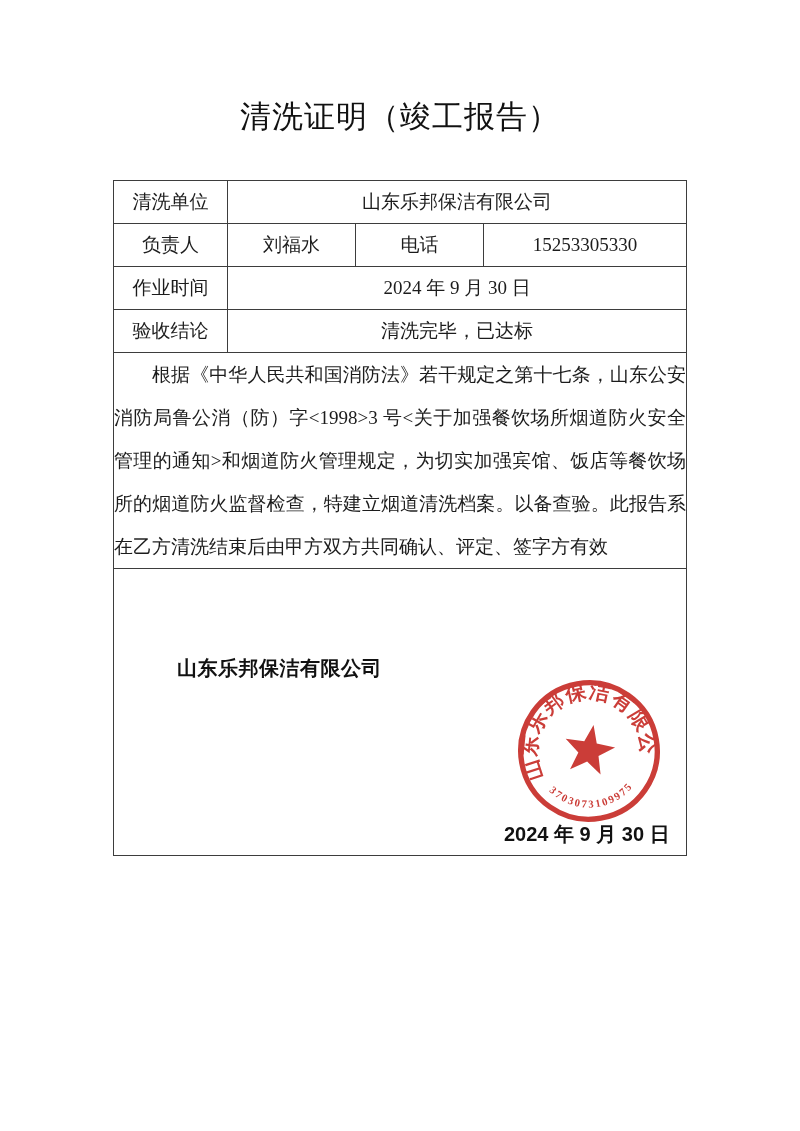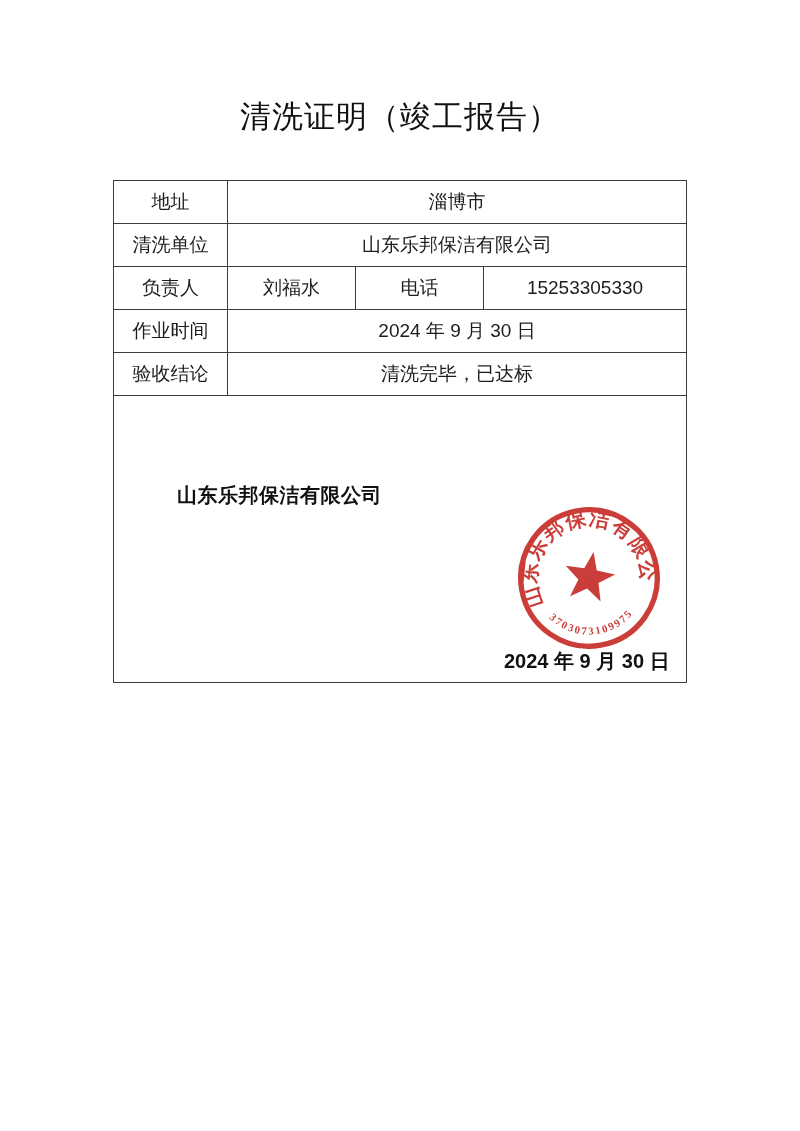--- a/index.html
+++ b/index.html
@@ -31,21 +31,21 @@
   table.report td {
     border:1.5px solid #3d3d3d;
     text-align:center;
     vertical-align:middle;
     font-size:19px;
     padding:0;
     overflow:hidden;
   }
   tr.data-row { height:43px; }
   td.num {
-    font-family:Liberation Sans, sans-serif;
+    font-family:Liberation Serif, serif;
     font-size:20px;
   }
   td.notice-cell {
     height:212px;
     text-align:left;
     padding:3px 11px 0 11px;
   }
   .notice-text {
     text-indent:2em;
     line-height:43px;
@@ -86,40 +86,41 @@
 
   <table class="report">
     <colgroup>
       <col style="width:114px">
         <col style="width:128px">
         <col style="width:128px">
         <col style="width:203px">
     </colgroup>
     <tbody>
       <tr class="data-row">
-        <td>地址</td>
-        <td colspan="3">淄博市</td>
-      </tr>
-      <tr class="data-row">
         <td>清洗单位</td>
         <td colspan="3">山东乐邦保洁有限公司</td>
       </tr>
       <tr class="data-row">
         <td>负责人</td>
         <td>刘福水</td>
         <td>电话</td>
         <td class="num">15253305330</td>
       </tr>
       <tr class="data-row">
         <td>作业时间</td>
         <td colspan="3" class="num">2024 年 9 月 30 日</td>
       </tr>
       <tr class="data-row">
         <td>验收结论</td>
         <td colspan="3">清洗完毕，已达标</td>
+      </tr>
+      <tr>
+        <td colspan="4" class="notice-cell">
+          <div class="notice-text">根据《中华人民共和国消防法》若干规定之第十七条，山东公安消防局鲁公消（防）字&lt;1998&gt;3 号&lt;关于加强餐饮场所烟道防火安全管理的通知&gt;和烟道防火管理规定，为切实加强宾馆、饭店等餐饮场所的烟道防火监督检查，特建立烟道清洗档案。以备查验。此报告系在乙方清洗结束后由甲方双方共同确认、评定、签字方有效</div>
+        </td>
       </tr>
       <tr>
         <td colspan="4" class="sig-cell">
           <div class="sig-wrap">
             <div class="company-name">山东乐邦保洁有限公司</div>
 
             <svg class="stamp" viewBox="0 0 160 160">
               <defs>
                 <path id="arcTop" d="M 29.3 98.5 A 54 54 0 1 1 130.7 98.5" fill="none"></path>
                 <path id="arcBottom" d="M 32.5 113.3 A 58 58 0 0 0 127.5 113.3" fill="none"></path>

